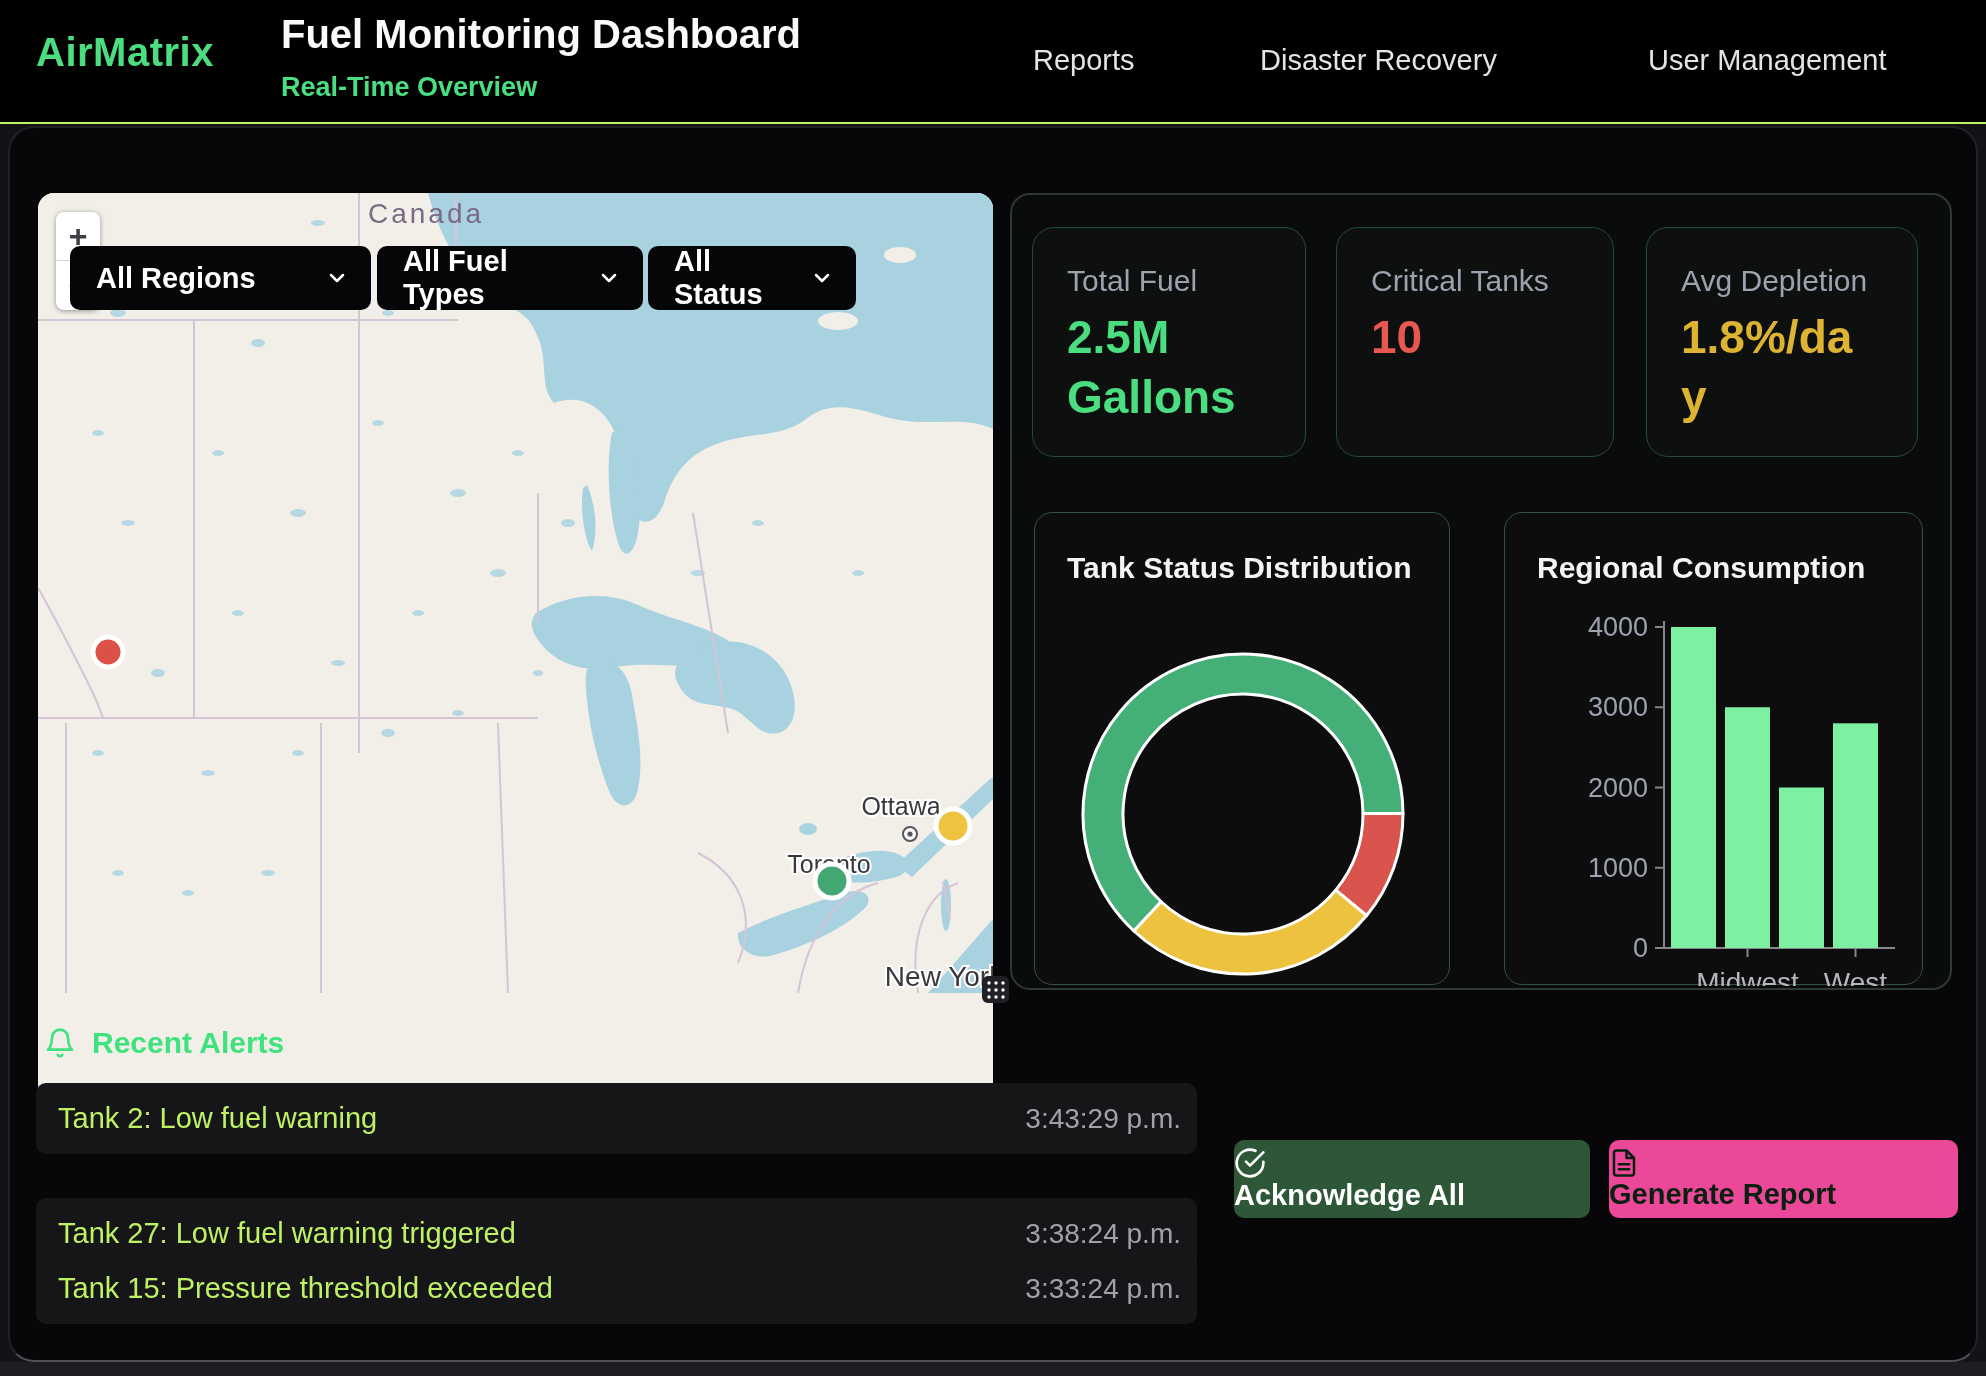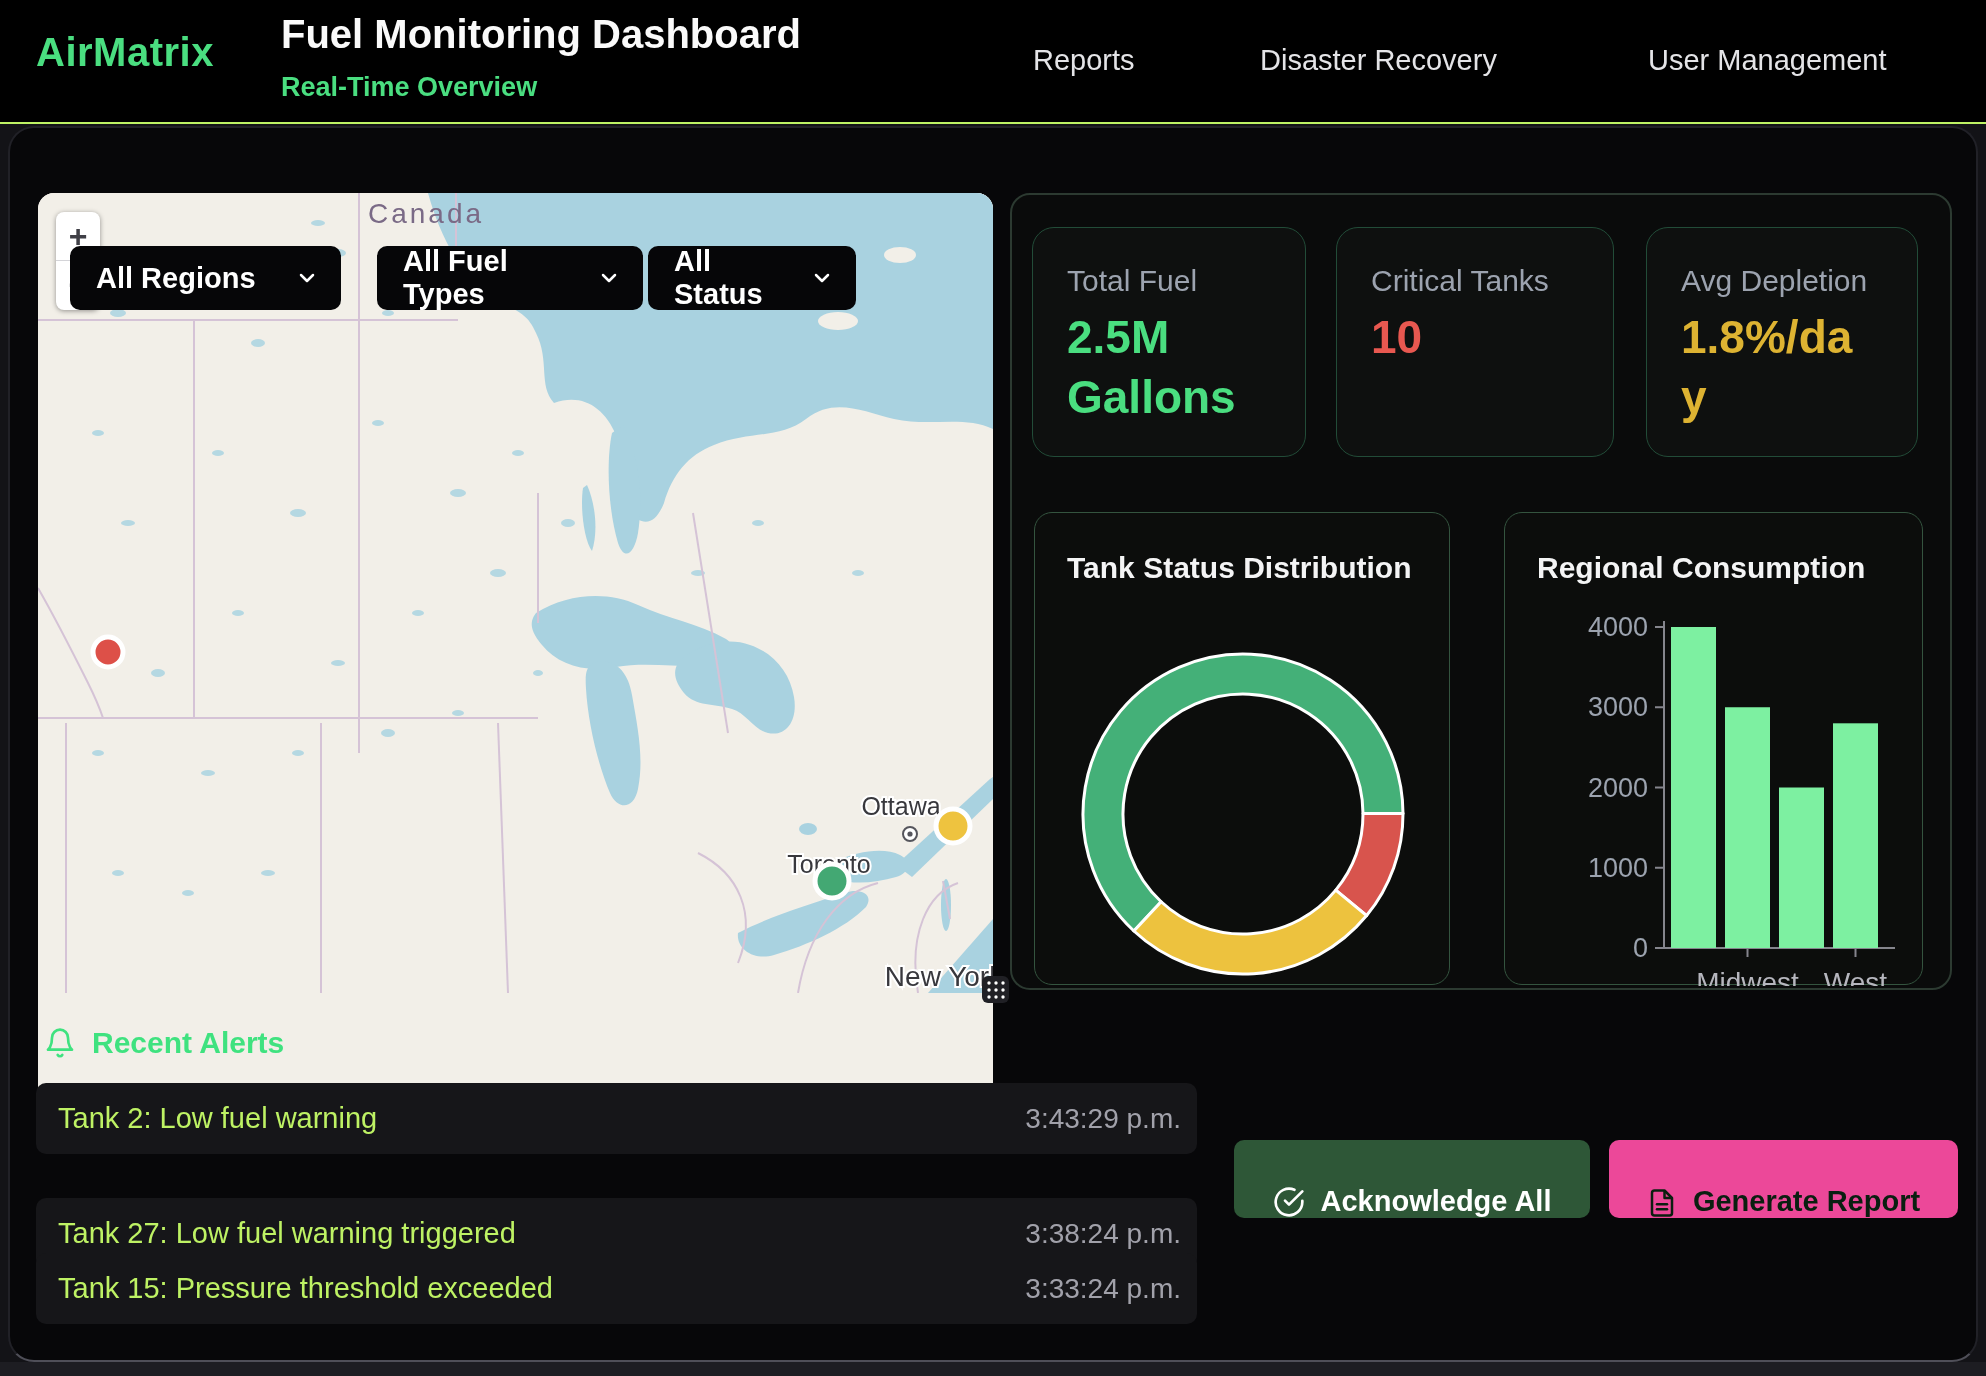--- a/index.html
+++ b/index.html
@@ -28,21 +28,21 @@
   .map-zoom-ctl { position:absolute; left:56px; top:212px; width:44px; height:98px; background:#fff;
                   border-radius:8px; z-index:2; box-shadow:0 1px 5px rgba(0,0,0,.4); overflow:hidden; }
   .map-zoom-btn { width:44px; height:49px; display:flex; align-items:center; justify-content:center;
                   font-size:32px; font-weight:700; color:#3f3f46; cursor:pointer; }
   .map-zoom-btn:first-child { border-bottom:1px solid #d4d4d8; }
   .filter-dd { position:absolute; top:246px; height:64px; background:#060608; border-radius:10px; z-index:3;
                display:flex; align-items:center; color:#fff; font-size:29px; font-weight:600;
                padding:0 22px 0 26px; cursor:pointer; }
   .filter-dd .dd-label { flex:1 1 auto; }
   .filter-dd svg { flex:0 0 auto; margin-left:18px; }
-  .dd-regions { left:70px;  width:271px; }
+  .dd-regions { left:70px;  width:301px; }
   .dd-fuel    { left:377px; width:266px; }
   .dd-status  { left:648px; width:208px; }
   .drag-handle { position:absolute; left:982px; top:976px; width:27px; height:27px; background:#202025;
                  border-radius:6px; z-index:4; display:flex; align-items:center; justify-content:center; cursor:grab; }
 
   
   .right-panel { position:absolute; left:1010px; top:193px; width:942px; height:797px;
                  background:#0a0b0b; border:2px solid #2c3a31; border-radius:20px; z-index:1; }
   .stat-card { position:absolute; top:227px; height:230px; background:#0e100f; border:1.5px solid #224c38;
                border-radius:22px; padding:36px 30px 0 34px; z-index:2; }
@@ -59,22 +59,22 @@
   
   .alerts-header { position:absolute; left:44px; top:1026px; display:flex; align-items:center; z-index:2; }
   .alerts-header .title { margin-left:16px; font-size:30px; font-weight:700; color:#3fe27f; }
   .alert-row { position:absolute; left:36px; width:1161px; height:71px; background:#161619; border-radius:10px;
                display:flex; align-items:center; padding:0 16px 0 22px; z-index:2; }
   .alert-msg { flex:1 1 auto; font-size:29px; color:#bef264; }
   .alert-time { flex:0 0 auto; font-size:28px; color:#a1a1aa; }
   .row-1 { top:1083px; } .row-2 { top:1198px; } .row-3 { top:1253px; }
 
   
-  .btn { position:absolute; top:1140px; height:78px; border-radius:10px; display:flex; align-items:flex-end;
-         justify-content:center; font-size:29px; font-weight:700; cursor:pointer; z-index:2; border:none; }
+  .btn { position:absolute; top:1140px; height:78px; border-radius:10px; display:flex; align-items:flex-start;
+         justify-content:center; font-size:29px; font-weight:700; cursor:pointer; z-index:2; border:none;flex-direction:column; }
   .btn svg { margin-right:16px; }
   .btn-ack { left:1234px; width:356px; background:#2e5737; color:#fff; }
   .btn-gen { left:1609px; width:349px; background:#ec4899; color:#0a1f10; }
 
   
   .map-country-label { font-size:28px; font-weight:500; fill:#7a6a86; letter-spacing:3px; }
   .map-city-label { font-size:25px; font-weight:500; fill:#38383d; stroke:#ffffff; stroke-width:4px;
                     paint-order:stroke; text-anchor:middle; }
   .map-city-label.big { font-size:28px; }
 </style>

